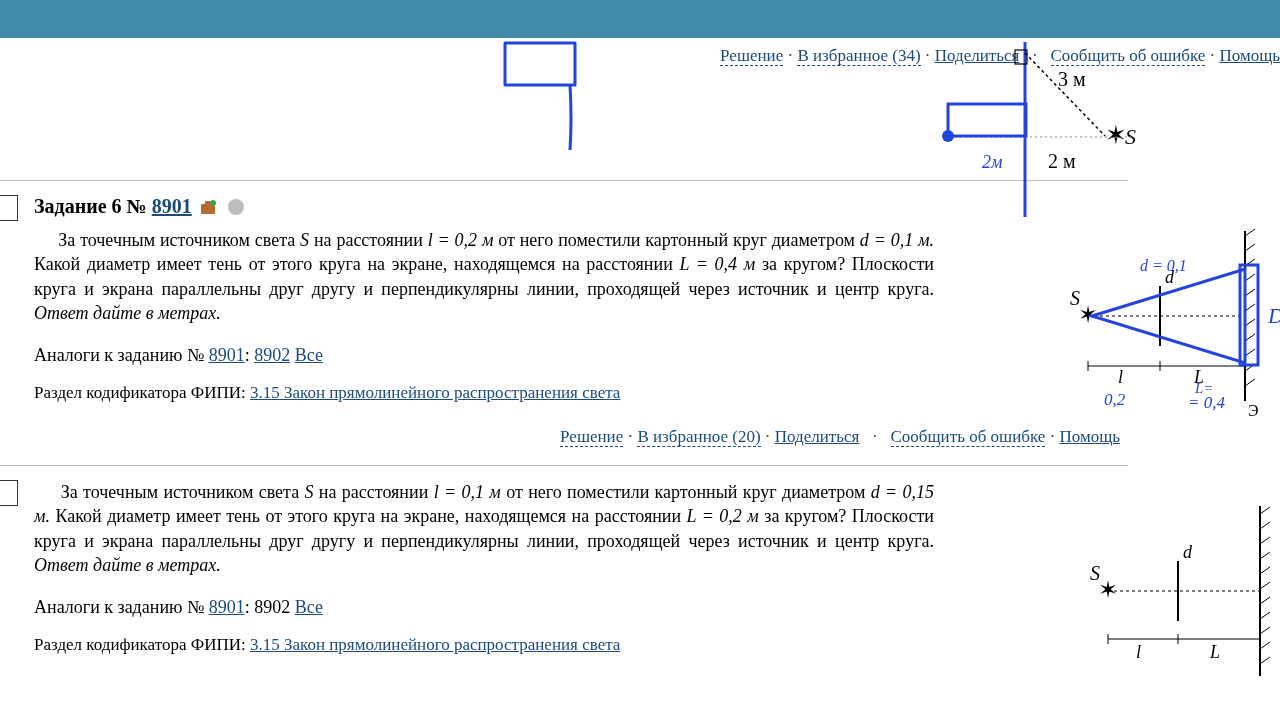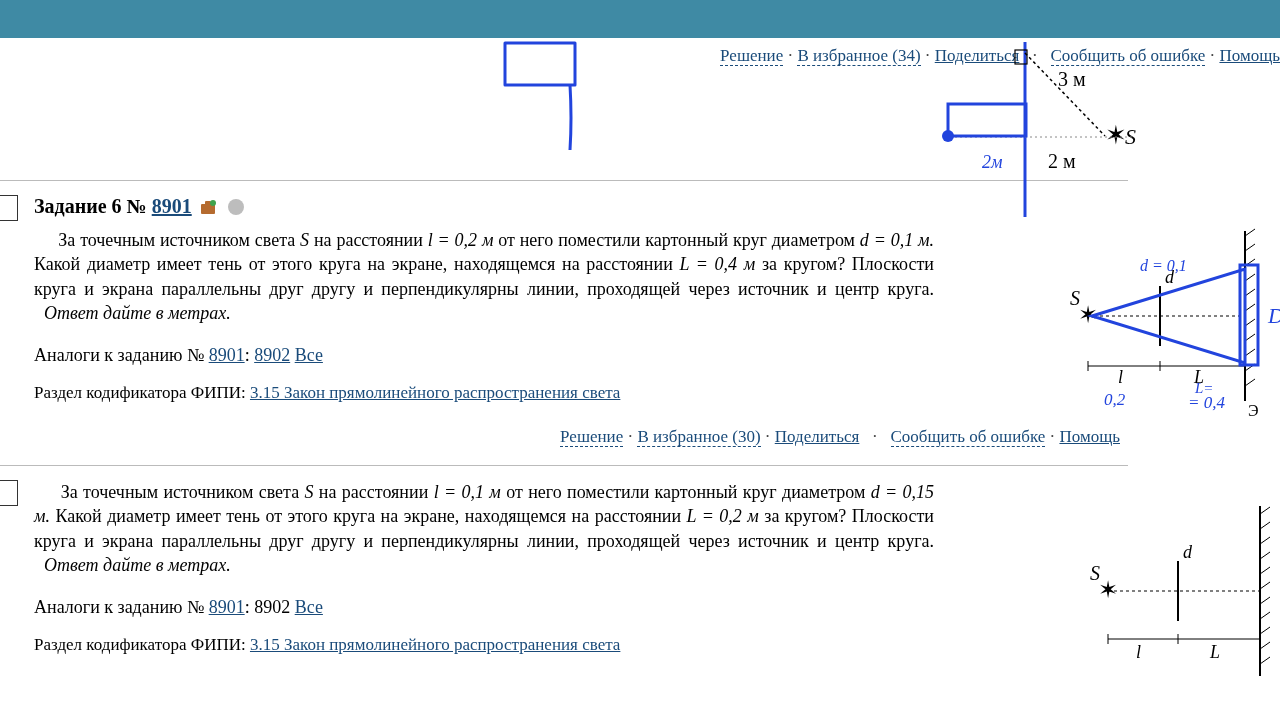--- a/index.html
+++ b/index.html
@@ -69,21 +69,21 @@
     background: #bdbdbd;
     border-radius: 50%;
     vertical-align: -2px;
     margin-left: 4px;
   }
   .problem-text {
     max-width: 900px;
     text-align: justify;
     line-height: 1.35;
   }
-  .problem-text .ital { font-style: italic; margin-left: 10px; }
+  .problem-text .ital { font-style: italic; }
   .analogs {
     margin-top: 20px;
     font-size: 18px;
   }
   .analogs a { color: #1a4b7a; text-decoration: underline; }
   .kod-row {
     font-size: 17px;
     margin-top: 17px;
   }
   .kod-row a { color: #1a4b7a; text-decoration: underline; }
@@ -187,21 +187,21 @@
       <a>Все</a>
     </div>
     <div class="kod-row">
       <span>Раздел кодификатора ФИПИ:</span>
       <a>3.15 Закон прямолинейного распространения света</a>
     </div>
 
     <div class="action-row" style="padding-left:0; margin-top:16px;">
       <a>Решение</a>
       <span class="sep"> · </span>
-      <a>В избранное (30)</a>
+      <a>В избранное (20)</a>
       <span class="sep"> · </span>
       <a class="solid-link">Поделиться</a>
       <span class="sep">&nbsp; · &nbsp;</span>
       <a>Сообщить об ошибке</a>
       <span class="sep"> · </span>
       <a class="solid-link">Помощь</a>
     </div>
 
     <svg style="position:absolute; right:-20px; top:40px;" width="230" height="200">
 

